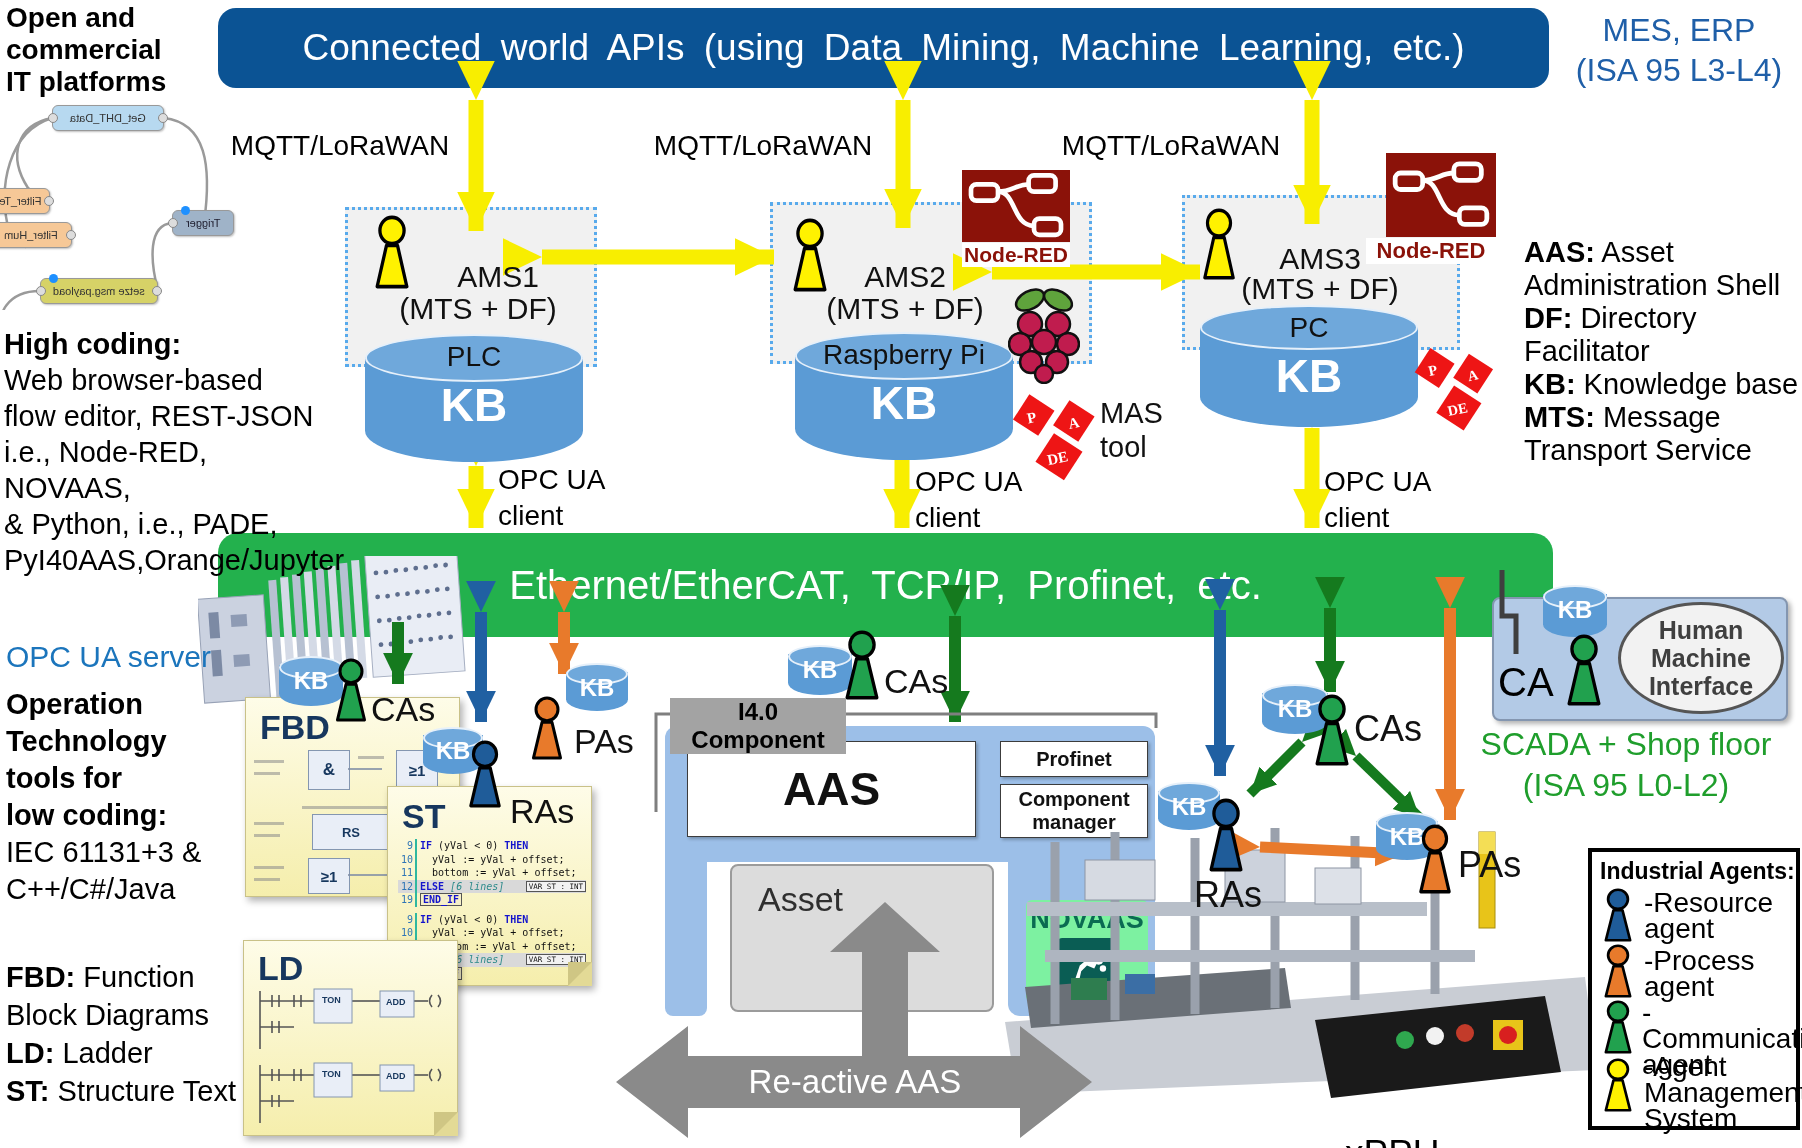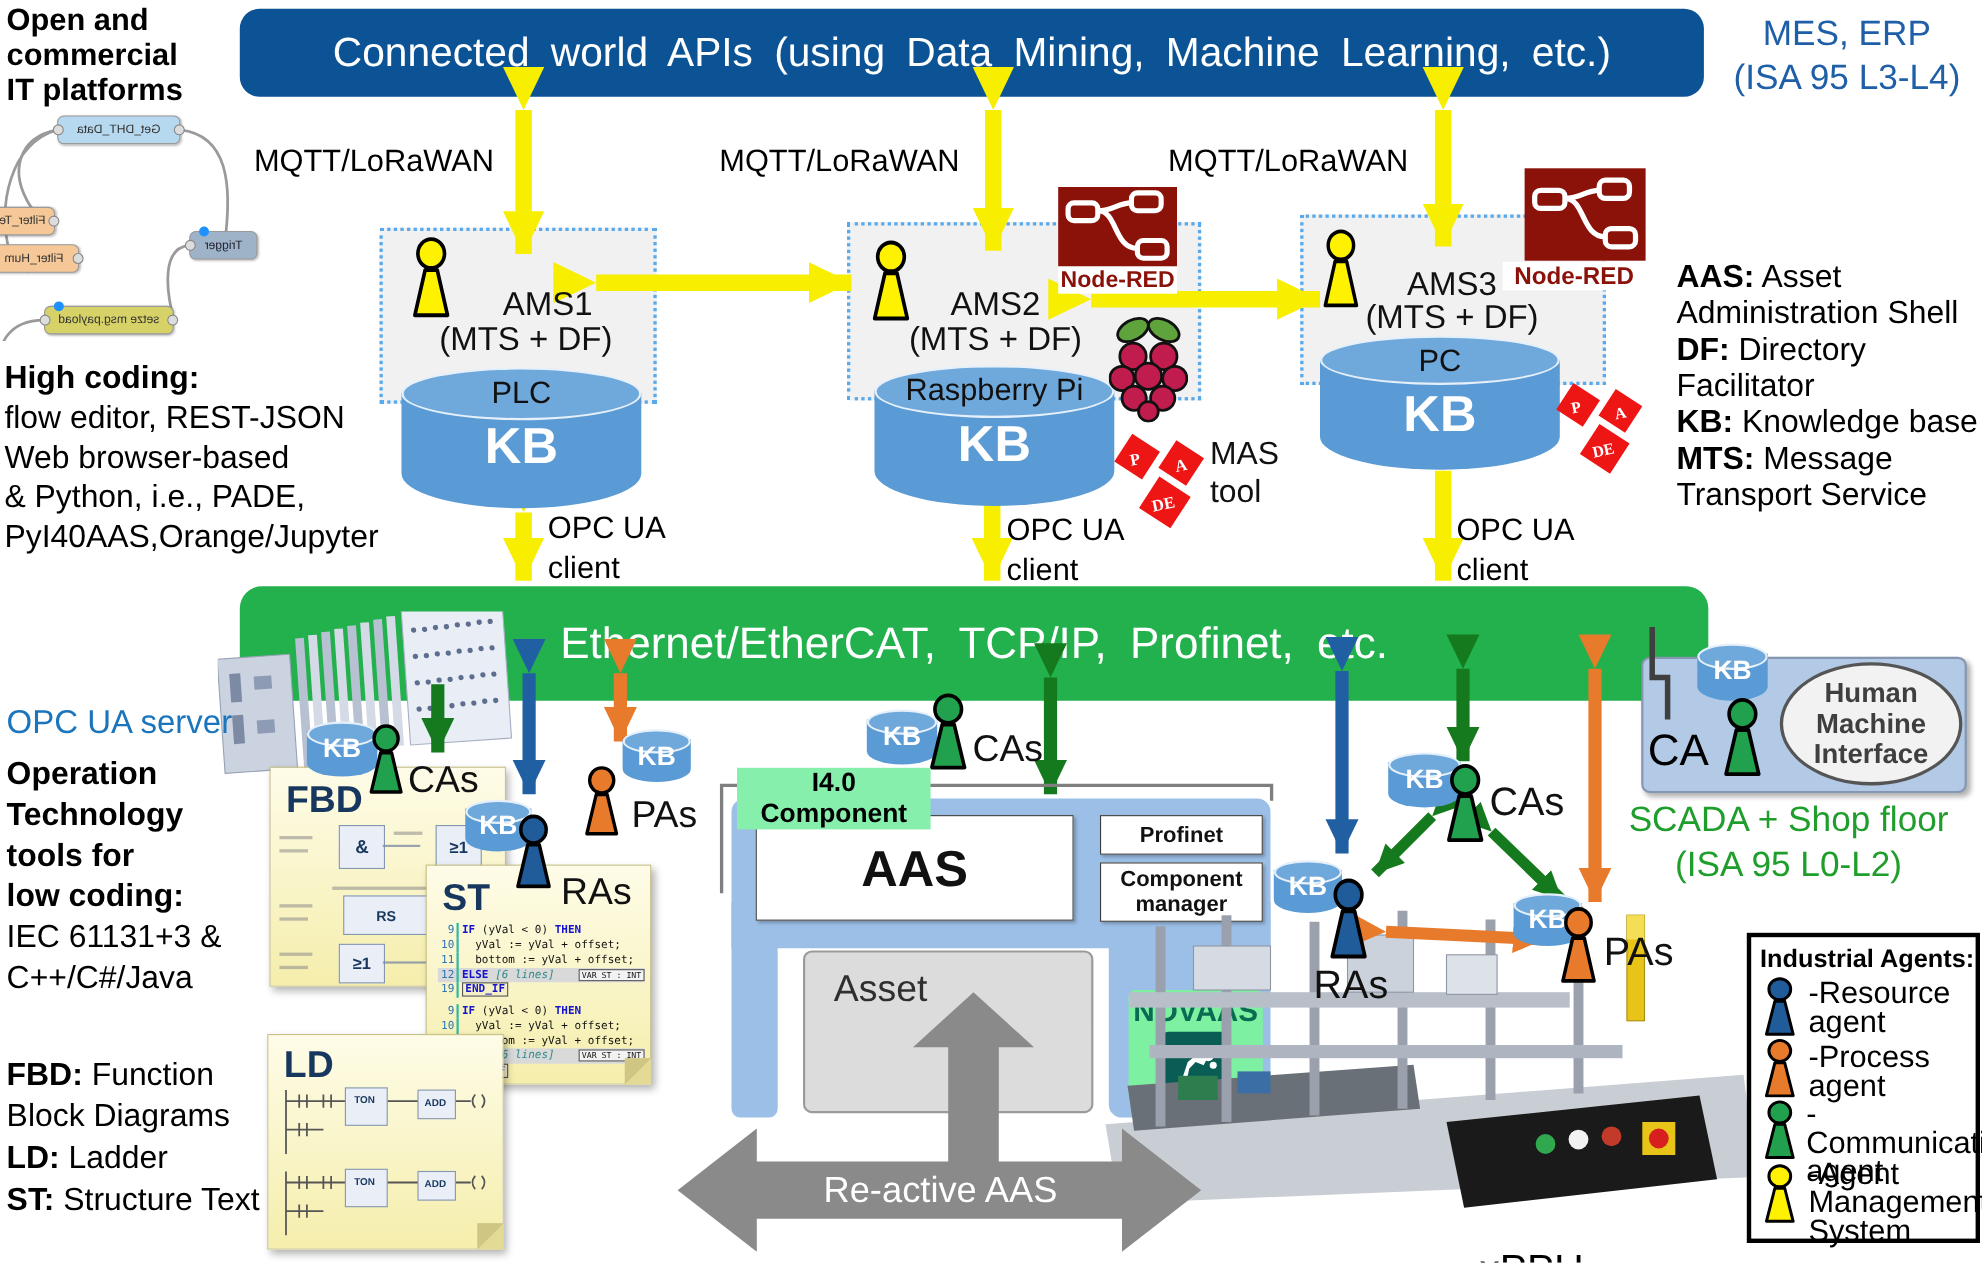--- a/index.html
+++ b/index.html
@@ -499,22 +499,23 @@
     <div><span>Administration Shell</span></div>
     <div><b>DF:</b><span> Directory</span></div>
     <div><span>Facilitator</span></div>
     <div><b>KB:</b><span> Knowledge base</span></div>
     <div><b>MTS:</b><span> Message</span></div>
     <div><span>Transport Service</span></div>
   </div>
 
   <div class="abs" style="left:4px;top:326px;width:320px;font-size:29px;line-height:36px;color:#000;">
     <div class="bold-blk">High coding:</div>
+    <div>Web browser-based</div>
     <div>flow editor, REST-JSON</div>
-    <div>Web browser-based</div>
+    <div>i.e., Node-RED, NOVAAS,</div>
     <div>&amp; Python, i.e., PADE,</div>
     <div>PyI40AAS,Orange/Jupyter</div>
   </div>
 
   <div class="abs" style="left:6px;top:640px;width:230px;font-size:30px;color:#1B75BC;">OPC UA server</div>
   <div class="abs" style="left:498px;top:462px;width:140px;font-size:28px;line-height:36px;color:#000;">
     <div>OPC UA</div>
       <div>client</div>
   </div>
   <div class="abs" style="left:915px;top:464px;width:140px;font-size:28px;line-height:36px;color:#000;">
@@ -584,21 +585,21 @@
       <b class="cl">KB</b>
     </div>
   <span class="agent abs" style="left:840px;top:630px;width:44px;height:70px;">
       <svg viewBox="0 0 40 62" preserveAspectRatio="none">
         <circle cx="20" cy="13" r="11" fill="#21A14E" stroke="#000" stroke-width="3"></circle>
         <path d="M15 25.5 h10 L33.5 60 H6.5 Z" fill="#21A14E" stroke="#000" stroke-width="3" stroke-linejoin="round"></path>
       </svg>
     </span>
   <div class="abs aglbl" style="left:884px;top:662px;">CAs</div>
 
-  <div class="abs" style="left:670px;top:698px;width:176px;font-size:24px;font-weight:bold;color:#000;background:#86efac;text-align:center;">I4.0 Component</div>
+  <div class="abs" style="left:670px;top:698px;width:176px;font-size:24px;font-weight:bold;color:#000;background:#a3a3a3;text-align:center;">I4.0 Component</div>
 
   <div class="abs ctr" style="left:700px;top:1062px;width:310px;height:40px;color:#fff;font-size:33px;">
     <span>Re-active AAS</span>
   </div>
 
   <div class="abs kb-s" style="left:1262px;top:684px;width:66px;height:50px;">
       <i class="cb"></i>
       <i class="ct"></i>
       <b class="cl">KB</b>
     </div>

